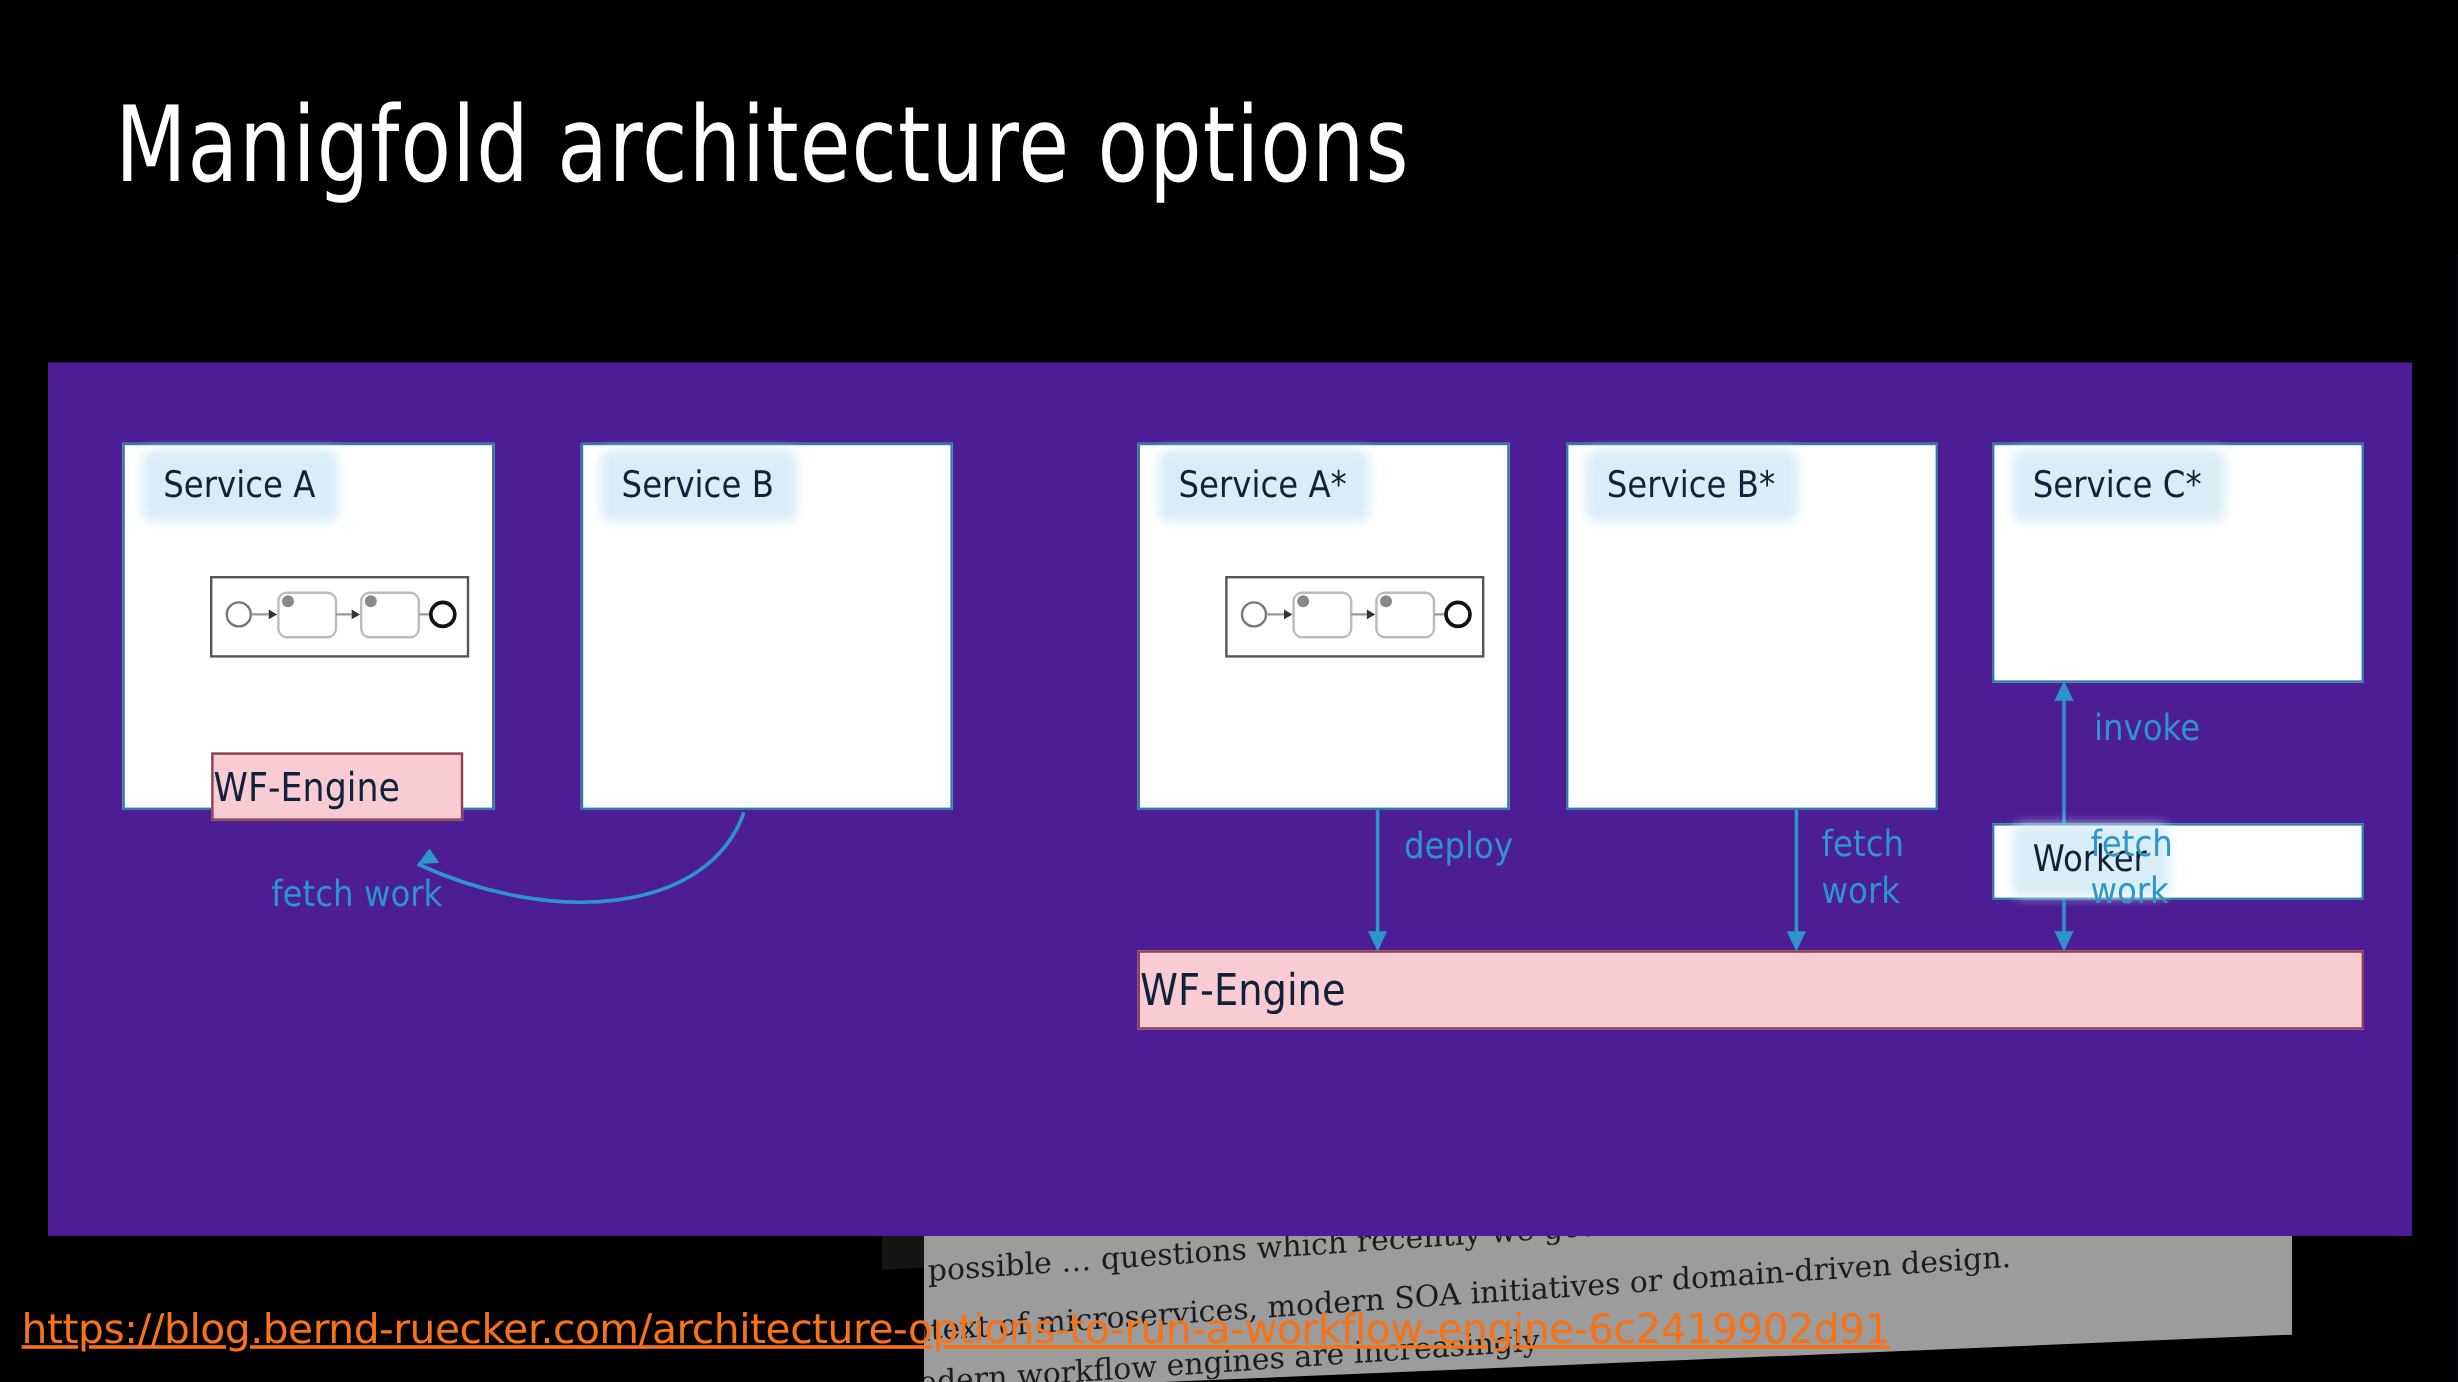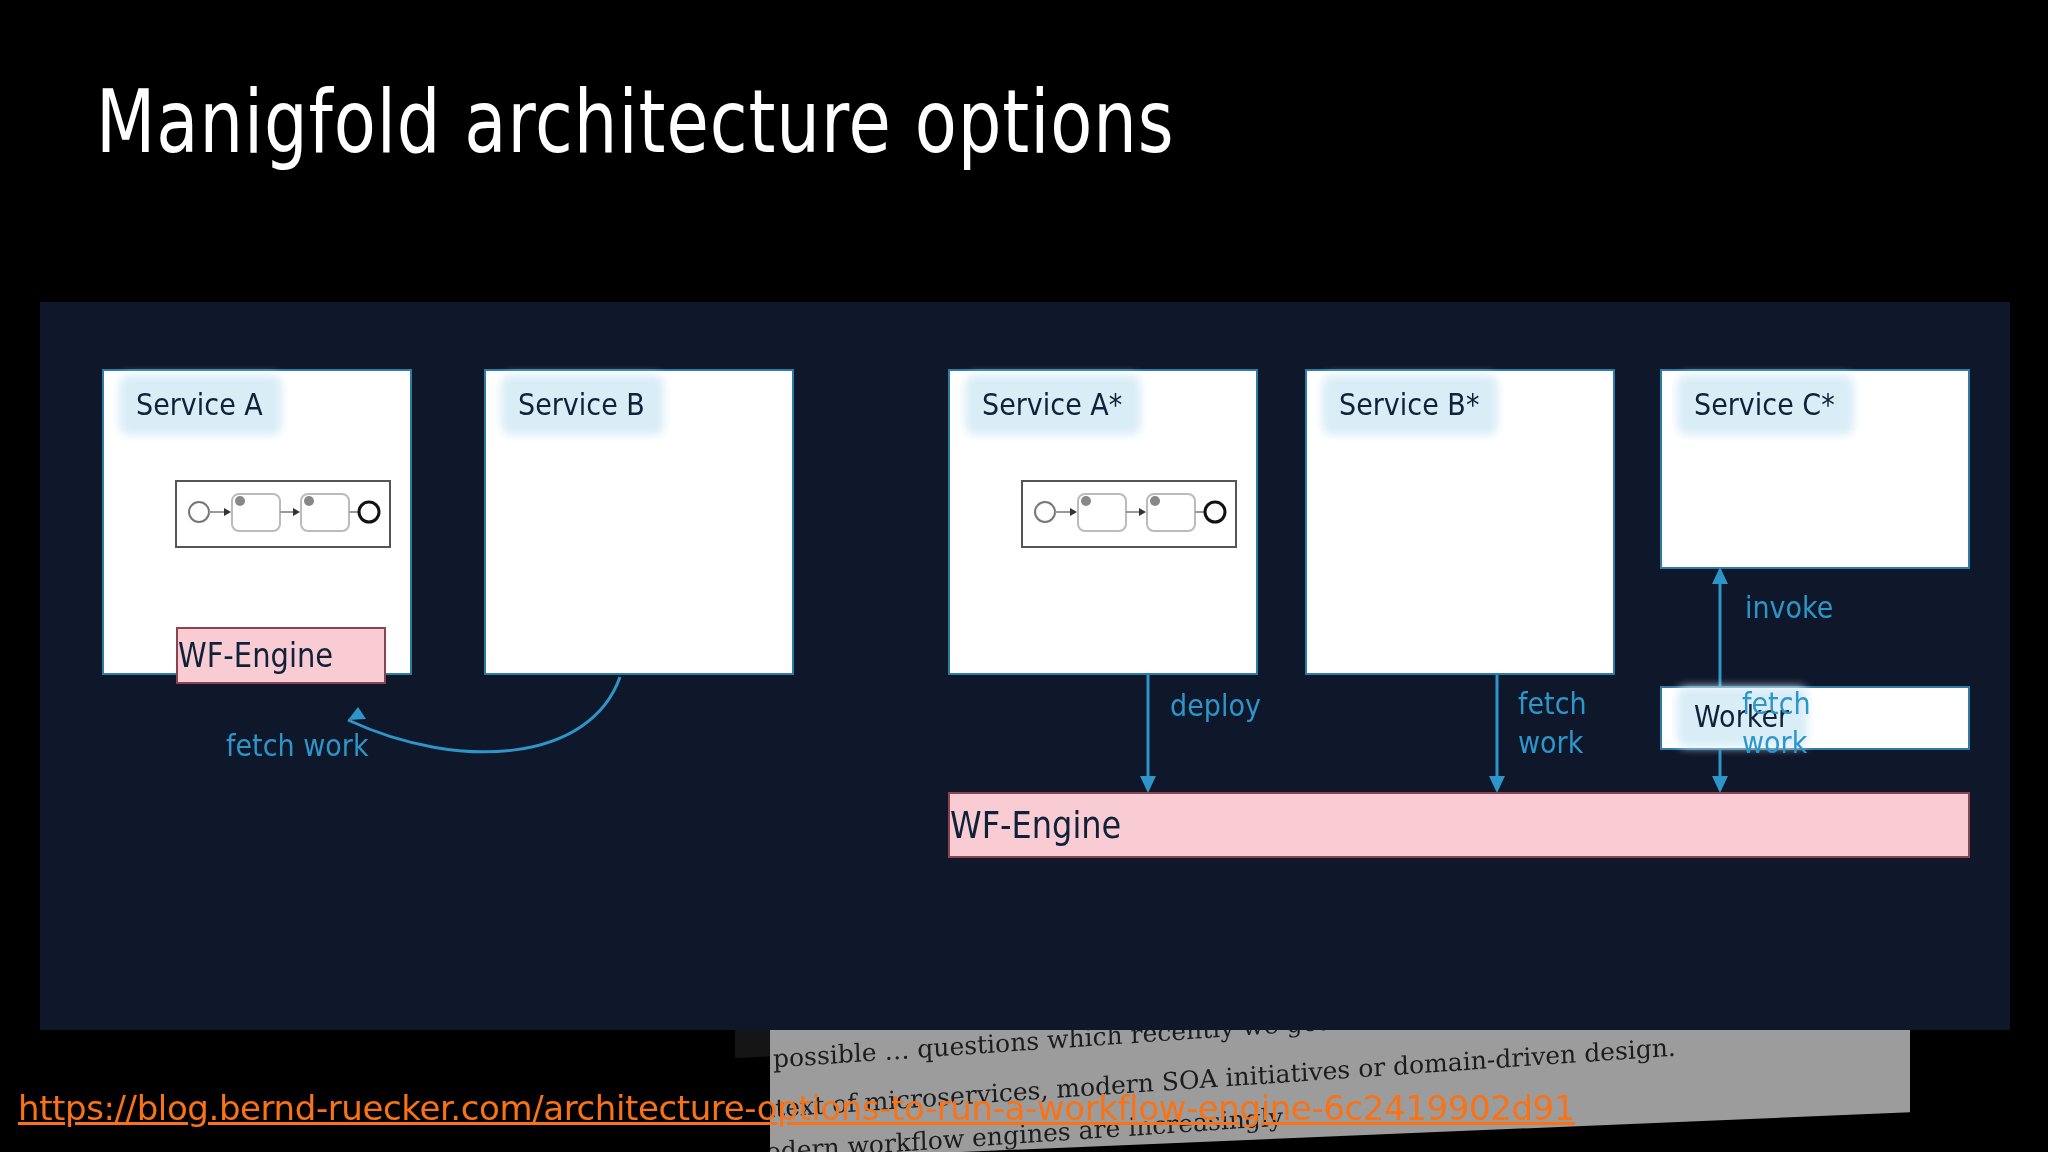--- a/index.html
+++ b/index.html
@@ -32,21 +32,21 @@
   .scrap-l2{left:-40px;top:58px;font-size:25px;transform:rotate(-1.5deg);}
   .scrap-l3{left:-30px;top:106px;font-size:25px;transform:rotate(-1.5deg);}
   #scrap-shadow{
     position:absolute;left:735px;top:1018px;width:1210px;height:40px;
     background:#151515;transform:skewY(-2.4deg);transform-origin:left top;
   }
 
   
   #diagram-canvas{
     position:absolute;left:40px;top:302px;width:1970px;height:728px;
-    background:#0f172a;
+    background:#4c1d95;
   }
 
   
   .svc-box{position:absolute;border:2px solid #2e7ba6;background:#fff;box-sizing:border-box;}
   .svc-label{
     position:absolute;font-size:27px;color:#10213a;white-space:nowrap;
     background:#d9edf7;padding:3px 12px 4px 10px;border-radius:3px;
     box-shadow:0 0 9px 7px #d9edf7;
     font-family:"DejaVu Sans","Liberation Sans",sans-serif;
     transform:scaleY(1.13);transform-origin:left center;

